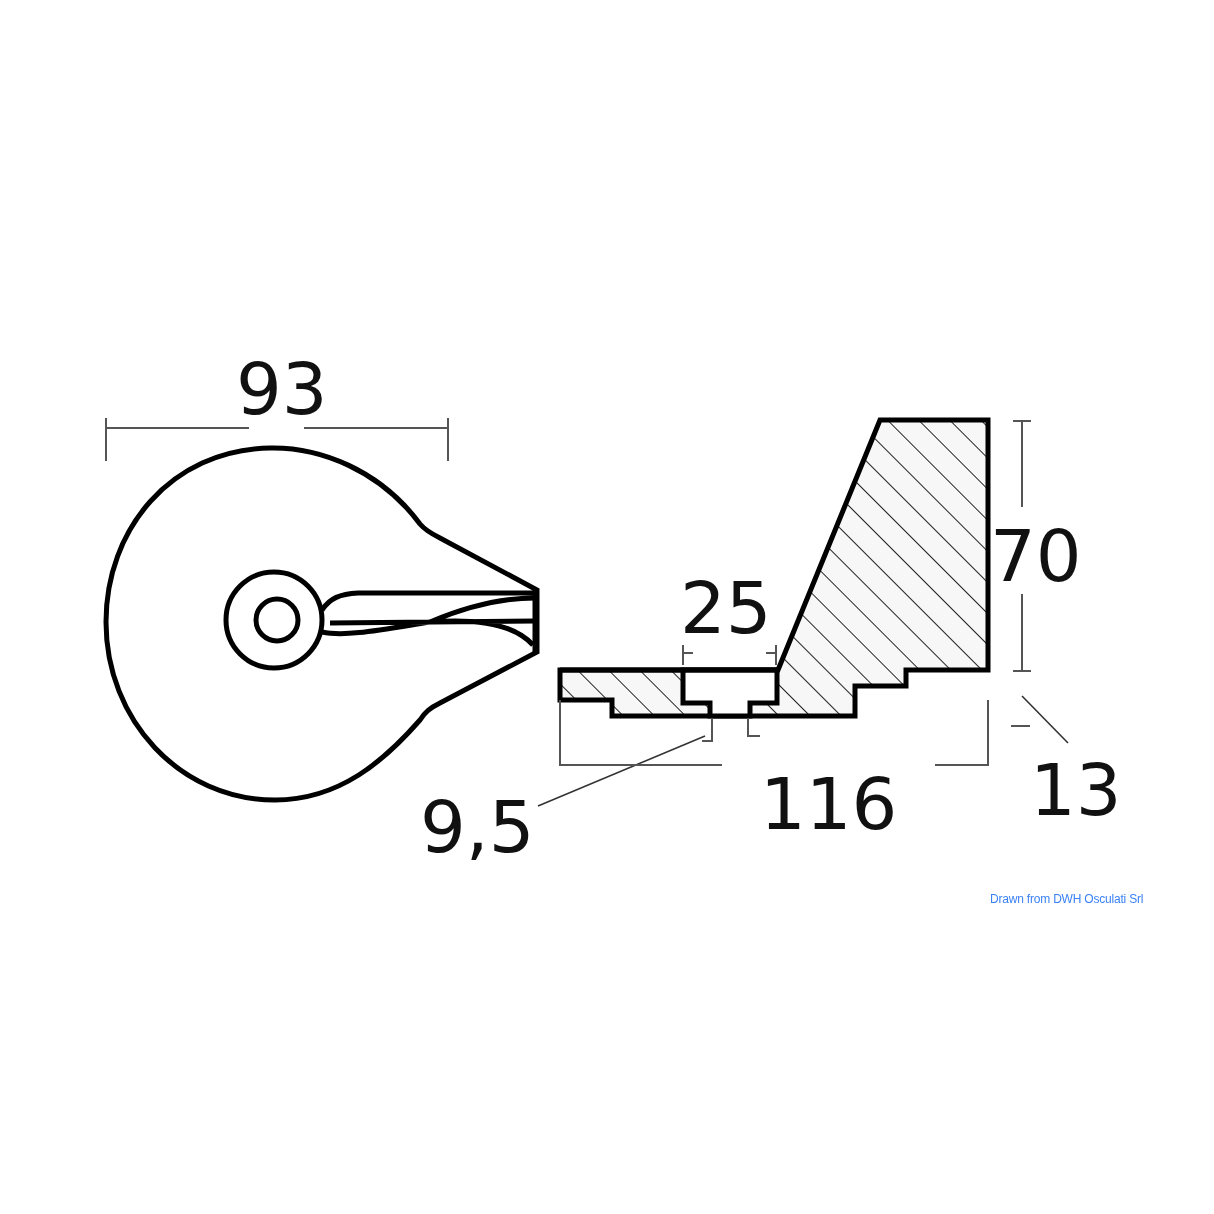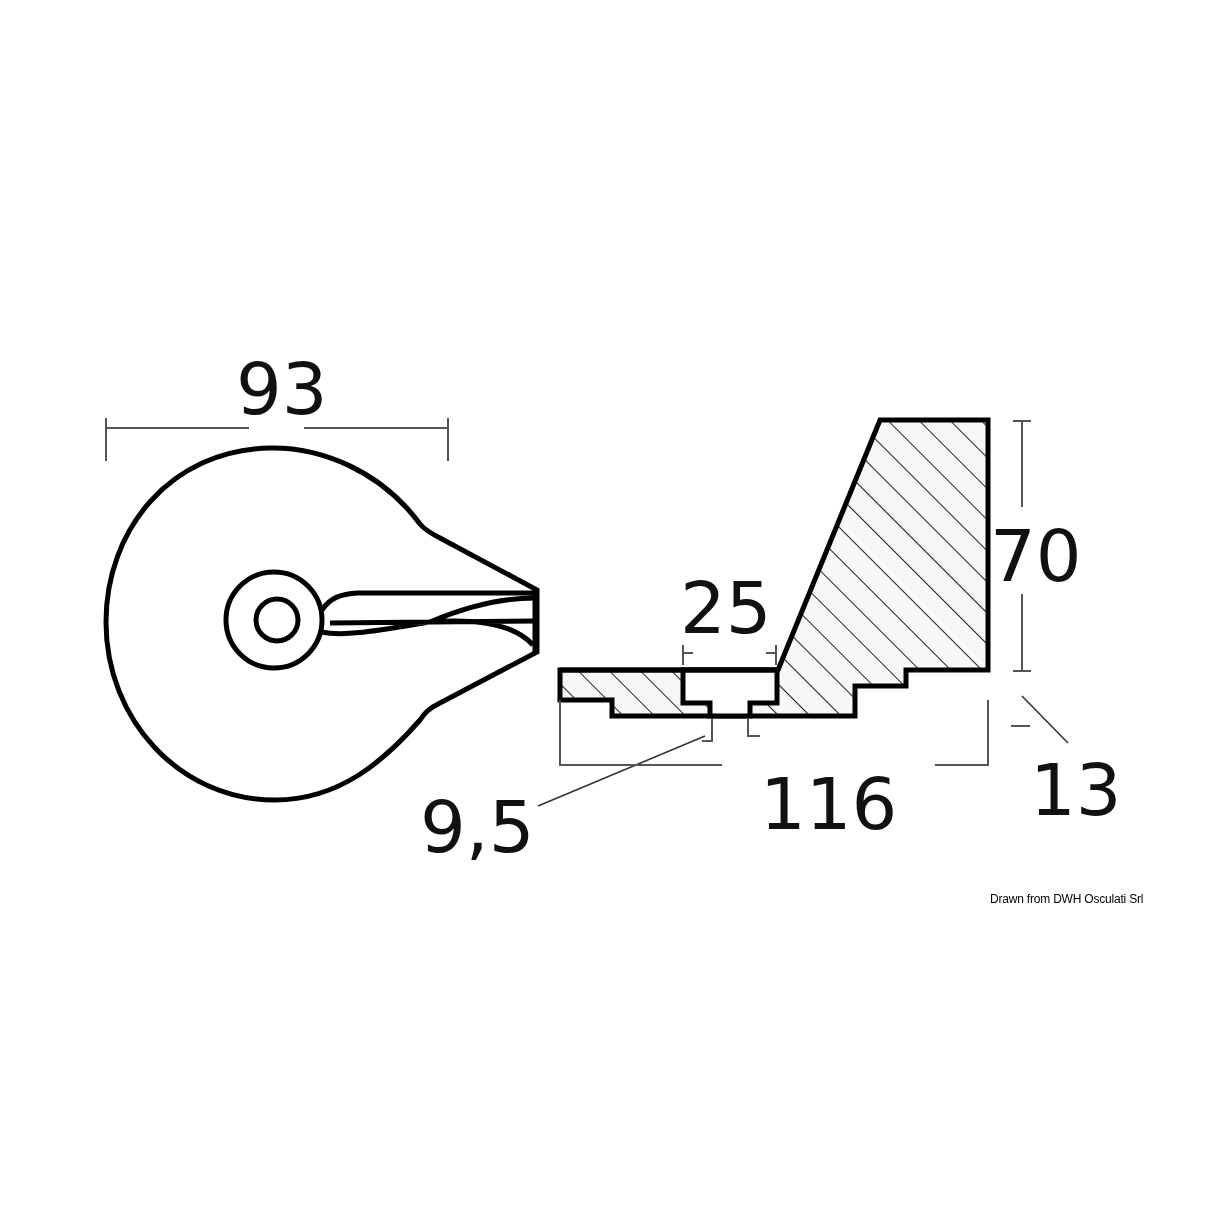--- a/index.html
+++ b/index.html
@@ -1,19 +1,19 @@
 <!DOCTYPE html>
 <html><head>
 <meta charset="utf-8">
 <style>
   html, body { margin: 0; padding: 0; background: #ffffff; }
   body { width: 1214px; height: 1214px; position: relative; overflow: hidden; font-family: "DejaVu Sans", sans-serif; }
   #drawing { position: absolute; left: 0; top: 0; width: 1214px; height: 1214px; }
   .dim-text { font-family: "DejaVu Sans", sans-serif; font-size: 72px; fill: #111111; }
-  .credit { position: absolute; left: 990px; top: 892px; font-family: "Liberation Sans", sans-serif; font-size: 12px; color: #000000; letter-spacing: -0.2px; }
+  .credit { position: absolute; left: 990px; top: 892px; font-family: "Liberation Sans", sans-serif; font-size: 12px; color: #3b82f6; letter-spacing: -0.2px; }
   .outline { fill: none; stroke: #000; stroke-width: 5; stroke-linejoin: miter; }
   .dimline { stroke: #555; stroke-width: 2; fill: none; }
   .leader { stroke: #333; stroke-width: 1.6; fill: none; }
 </style>
 </head>
 <body>
 
 <svg id="drawing" viewBox="0 0 1214 1214" xmlns="http://www.w3.org/2000/svg">
   <defs>
     <pattern id="hatch" patternUnits="userSpaceOnUse" width="22" height="22" patternTransform="rotate(-45)">

